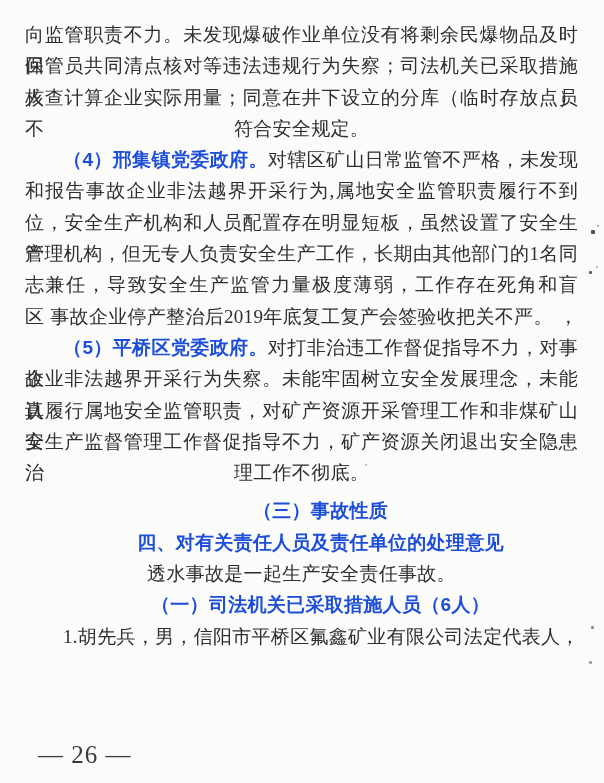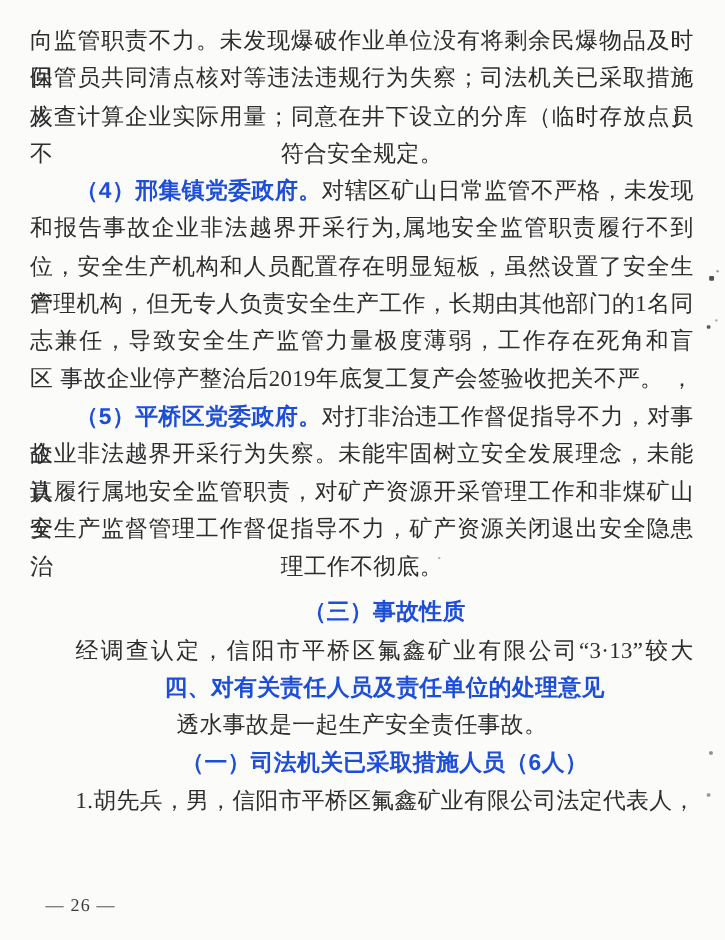--- a/index.html
+++ b/index.html
@@ -48,21 +48,21 @@
     font-weight: 700;
     color: #1d4ed8;
   }
   .mt {
     margin-top: 7px;
   }
   .footer {
     position: absolute;
     left: 38px;
     top: 744px;
-    font-size: 15px;
+    font-size: 25px;
     line-height: 22px;
     color: #3a3a3a;
     letter-spacing: 1px;
   }
   .dot {
     position: absolute;
     border-radius: 1px;
   }
   .d1  { left: 591px; top: 230px; width: 4px; height: 4px; background: #515151; }
   .d1b { left: 597px; top: 225px; width: 2px; height: 2px; background: #9a9a9a; }
@@ -92,21 +92,20 @@
     <div class="line">事故企业停产整治后2019年底复工复产会签验收把关不严。</div>
 
     <div class="line just indent"><span class="lead">（5）平桥区党委政府。</span><span>对打非治违工作督促指导不力，对事故</span></div>
     <div class="line just">企业非法越界开采行为失察。未能牢固树立安全发展理念，未能认</div>
     <div class="line just">真履行属地安全监管职责，对矿产资源开采管理工作和非煤矿山安</div>
     <div class="line just">全生产监督管理工作督促指导不力，矿产资源关闭退出安全隐患治</div>
     <div class="line">理工作不彻底。</div>
 
     <div class="line indent heading mt">（三）事故性质</div>
 
-    <div class="line just indent">经调查认定，信阳市平桥区氟鑫矿业有限公司“3·13”较大</div>
     <div class="line indent heading">四、对有关责任人员及责任单位的处理意见</div>
 
     <div class="line">透水事故是一起生产安全责任事故。</div>
 
     <div class="line indent heading">（一）司法机关已采取措施人员（6人）</div>
 
     <div class="line indent">1.胡先兵，男，信阳市平桥区氟鑫矿业有限公司法定代表人，</div>
 
   </div>
 

